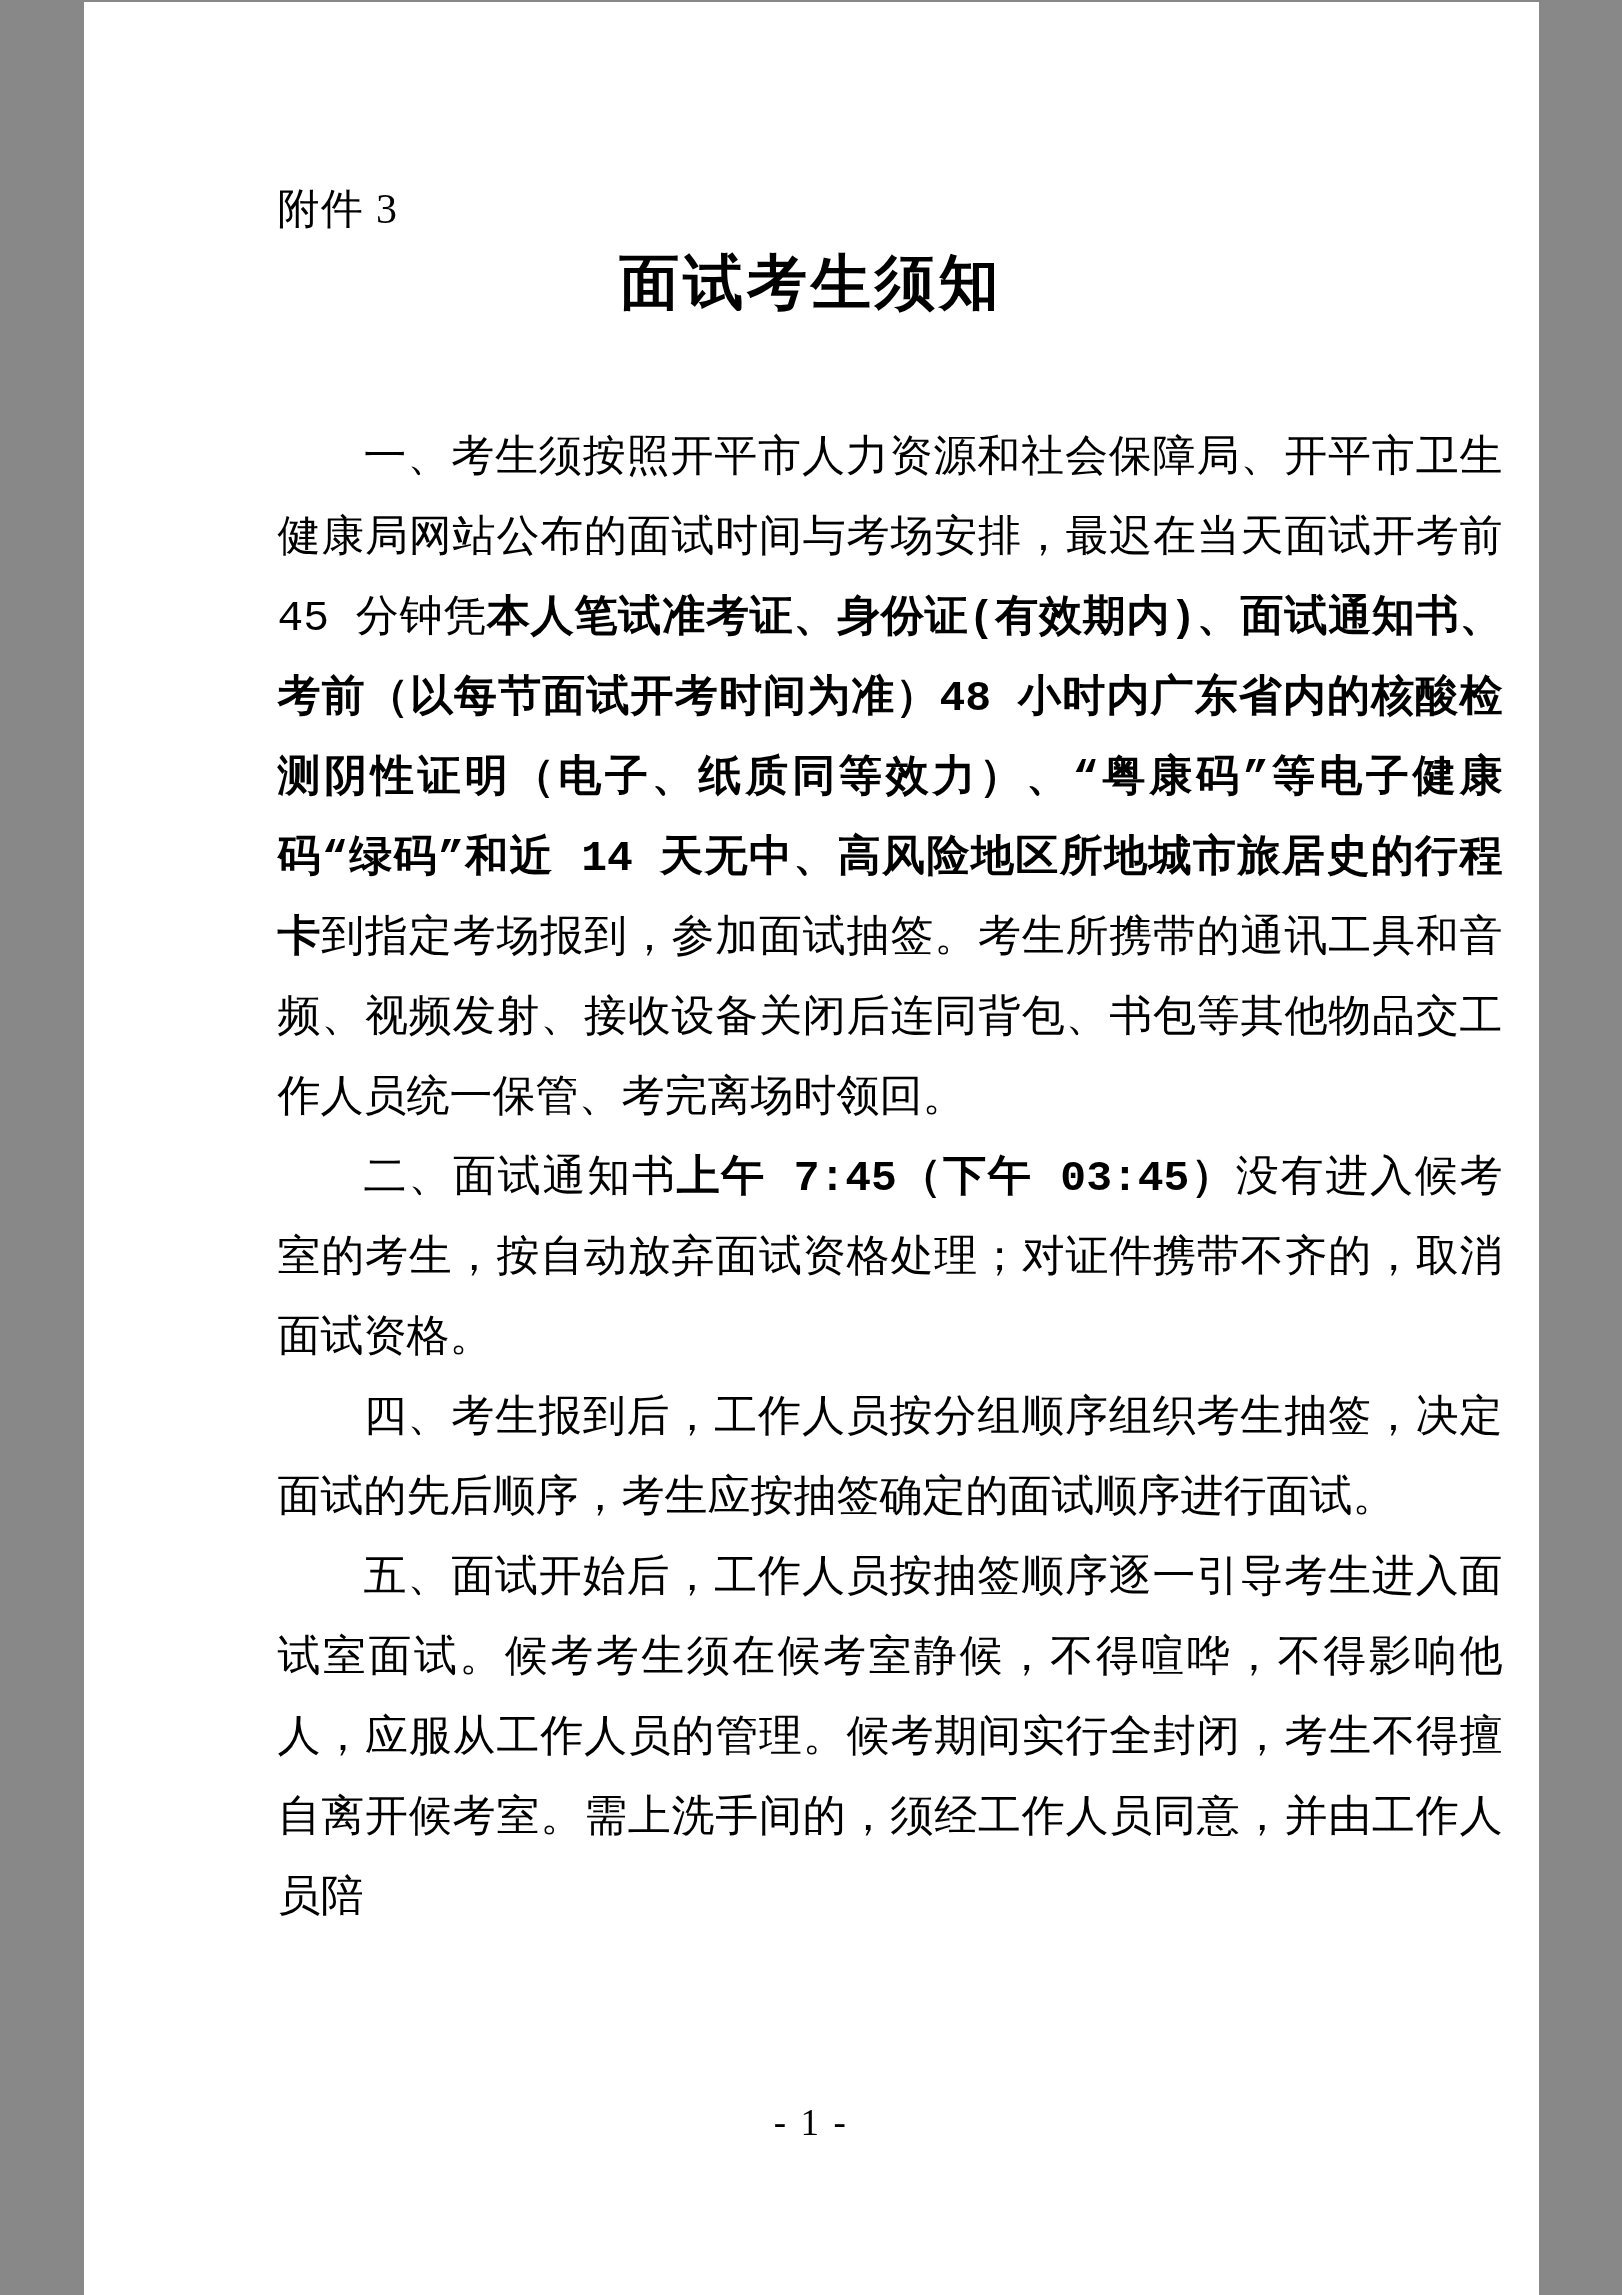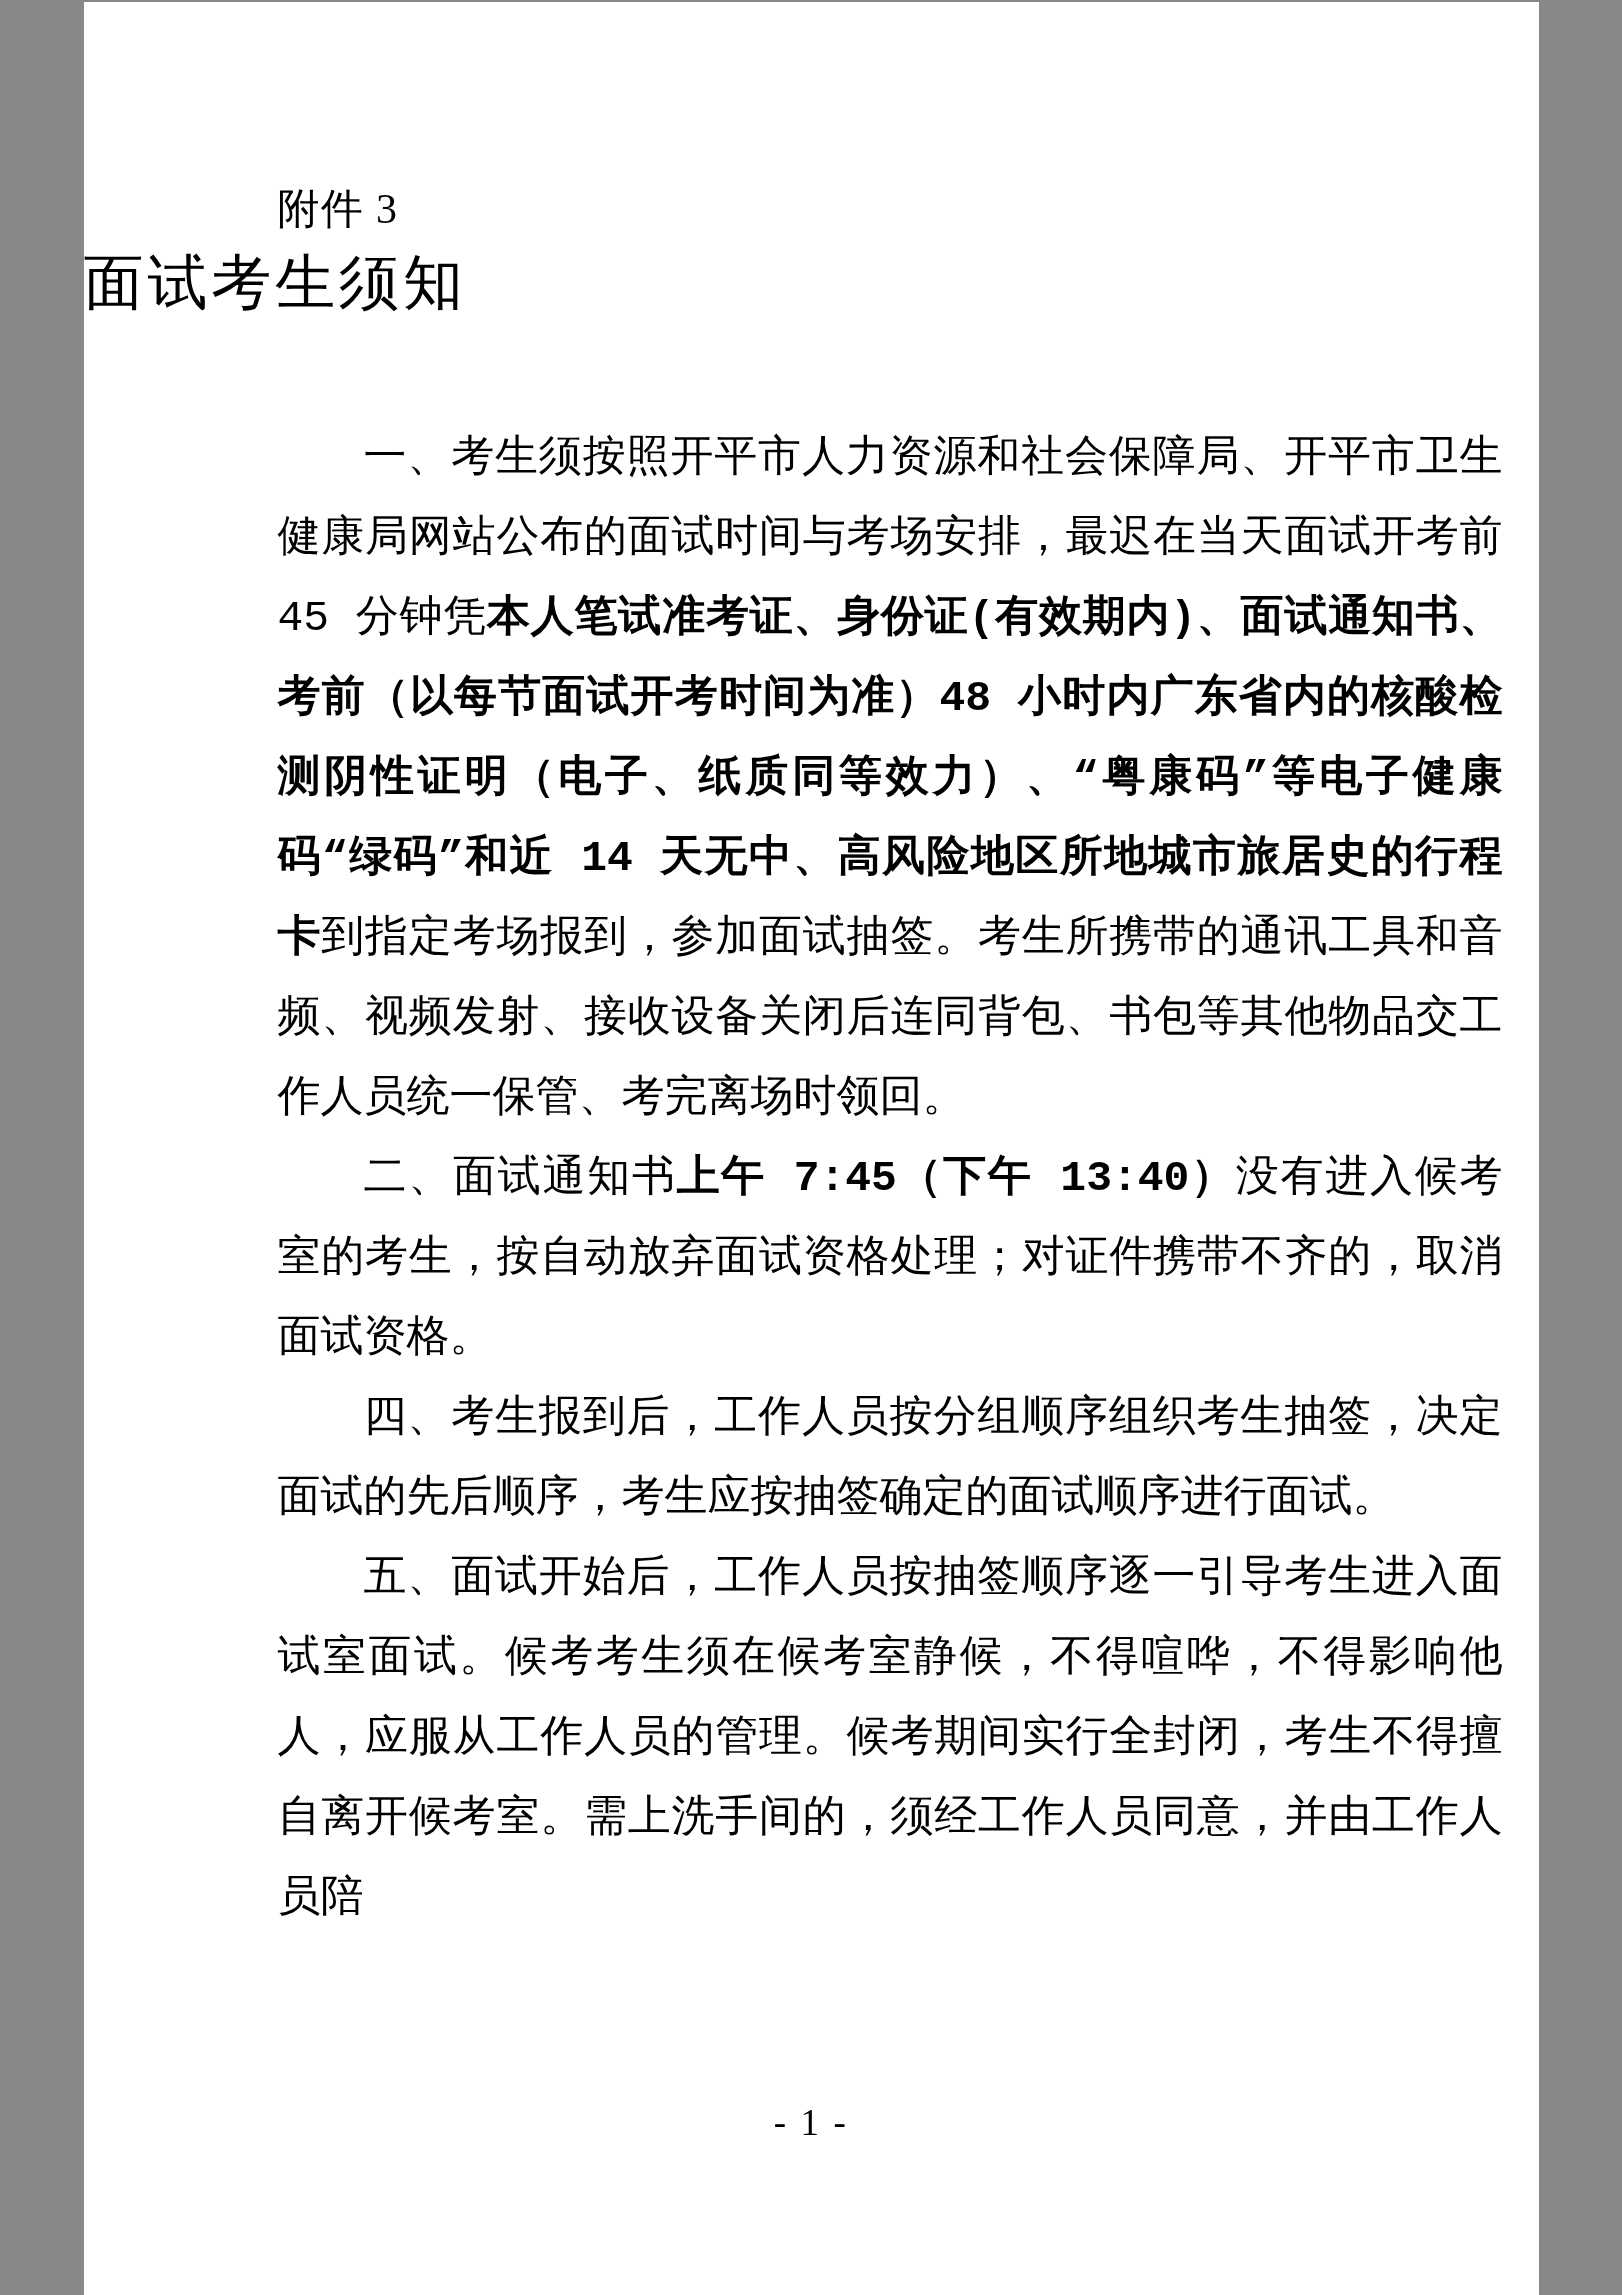--- a/index.html
+++ b/index.html
@@ -25,24 +25,24 @@
     line-height: 1.2;
     letter-spacing: 1.3px;
     white-space: pre;
   }
   .doc-title {
     position: absolute;
     left: 0;
     width: 100%;
     top: 247px;
     margin: 0;
-    text-align: left;
+    text-align: center;
     font-size: 60px;
     line-height: 1.15;
-    font-weight: normal;
+    font-weight: bold;
     letter-spacing: 3.9px;
   }
   .doc-body {
     position: absolute;
     left: 194px;
     width: 1225px;
     top: 417px;
     font-size: 43px;
     line-height: 80px;
     text-align: justify;
@@ -74,20 +74,20 @@
 </head>
 <body>
 
 <div class="page">
   <div class="attachment-label">附件 3</div>
 
   <h1 class="doc-title">面试考生须知</h1>
 
   <div class="doc-body">
       <p class="para"><span class="seg">一、考生须按照开平市人力资源和社会保障局、开平市卫生健康局网站公布的面试时间与考场安排，最迟在当天面试开考前 45 分钟凭</span><span class="seg bold">本人笔试准考证、身份证(有效期内)、面试通知书、考前（以每节面试开考时间为准）48 小时内广东省内的核酸检测阴性证明（电子、纸质同等效力）、“粤康码”等电子健康码“绿码”和近 14 天无中、高风险地区所地城市旅居史的行程卡</span><span class="seg">到指定考场报到，参加面试抽签。考生所携带的通讯工具和音频、视频发射、接收设备关闭后连同背包、书包等其他物品交工作人员统一保管、考完离场时领回。</span></p>
-      <p class="para"><span class="seg">二、面试通知书</span><span class="seg bold">上午 7:45（下午 13:40）</span><span class="seg">没有进入候考室的考生，按自动放弃面试资格处理；对证件携带不齐的，取消面试资格。</span></p>
+      <p class="para"><span class="seg">二、面试通知书</span><span class="seg bold">上午 7:45（下午 03:45）</span><span class="seg">没有进入候考室的考生，按自动放弃面试资格处理；对证件携带不齐的，取消面试资格。</span></p>
       <p class="para"><span class="seg">四、考生报到后，工作人员按分组顺序组织考生抽签，决定面试的先后顺序，考生应按抽签确定的面试顺序进行面试。</span></p>
       <p class="para"><span class="seg">五、面试开始后，工作人员按抽签顺序逐一引导考生进入面试室面试。候考考生须在候考室静候，不得喧哗，不得影响他人，应服从工作人员的管理。候考期间实行全封闭，考生不得擅自离开候考室。需上洗手间的，须经工作人员同意，并由工作人员陪</span></p>
     </div>
 
   <div class="page-footer">- 1 -</div>
 </div>
 
 
 </body></html>

